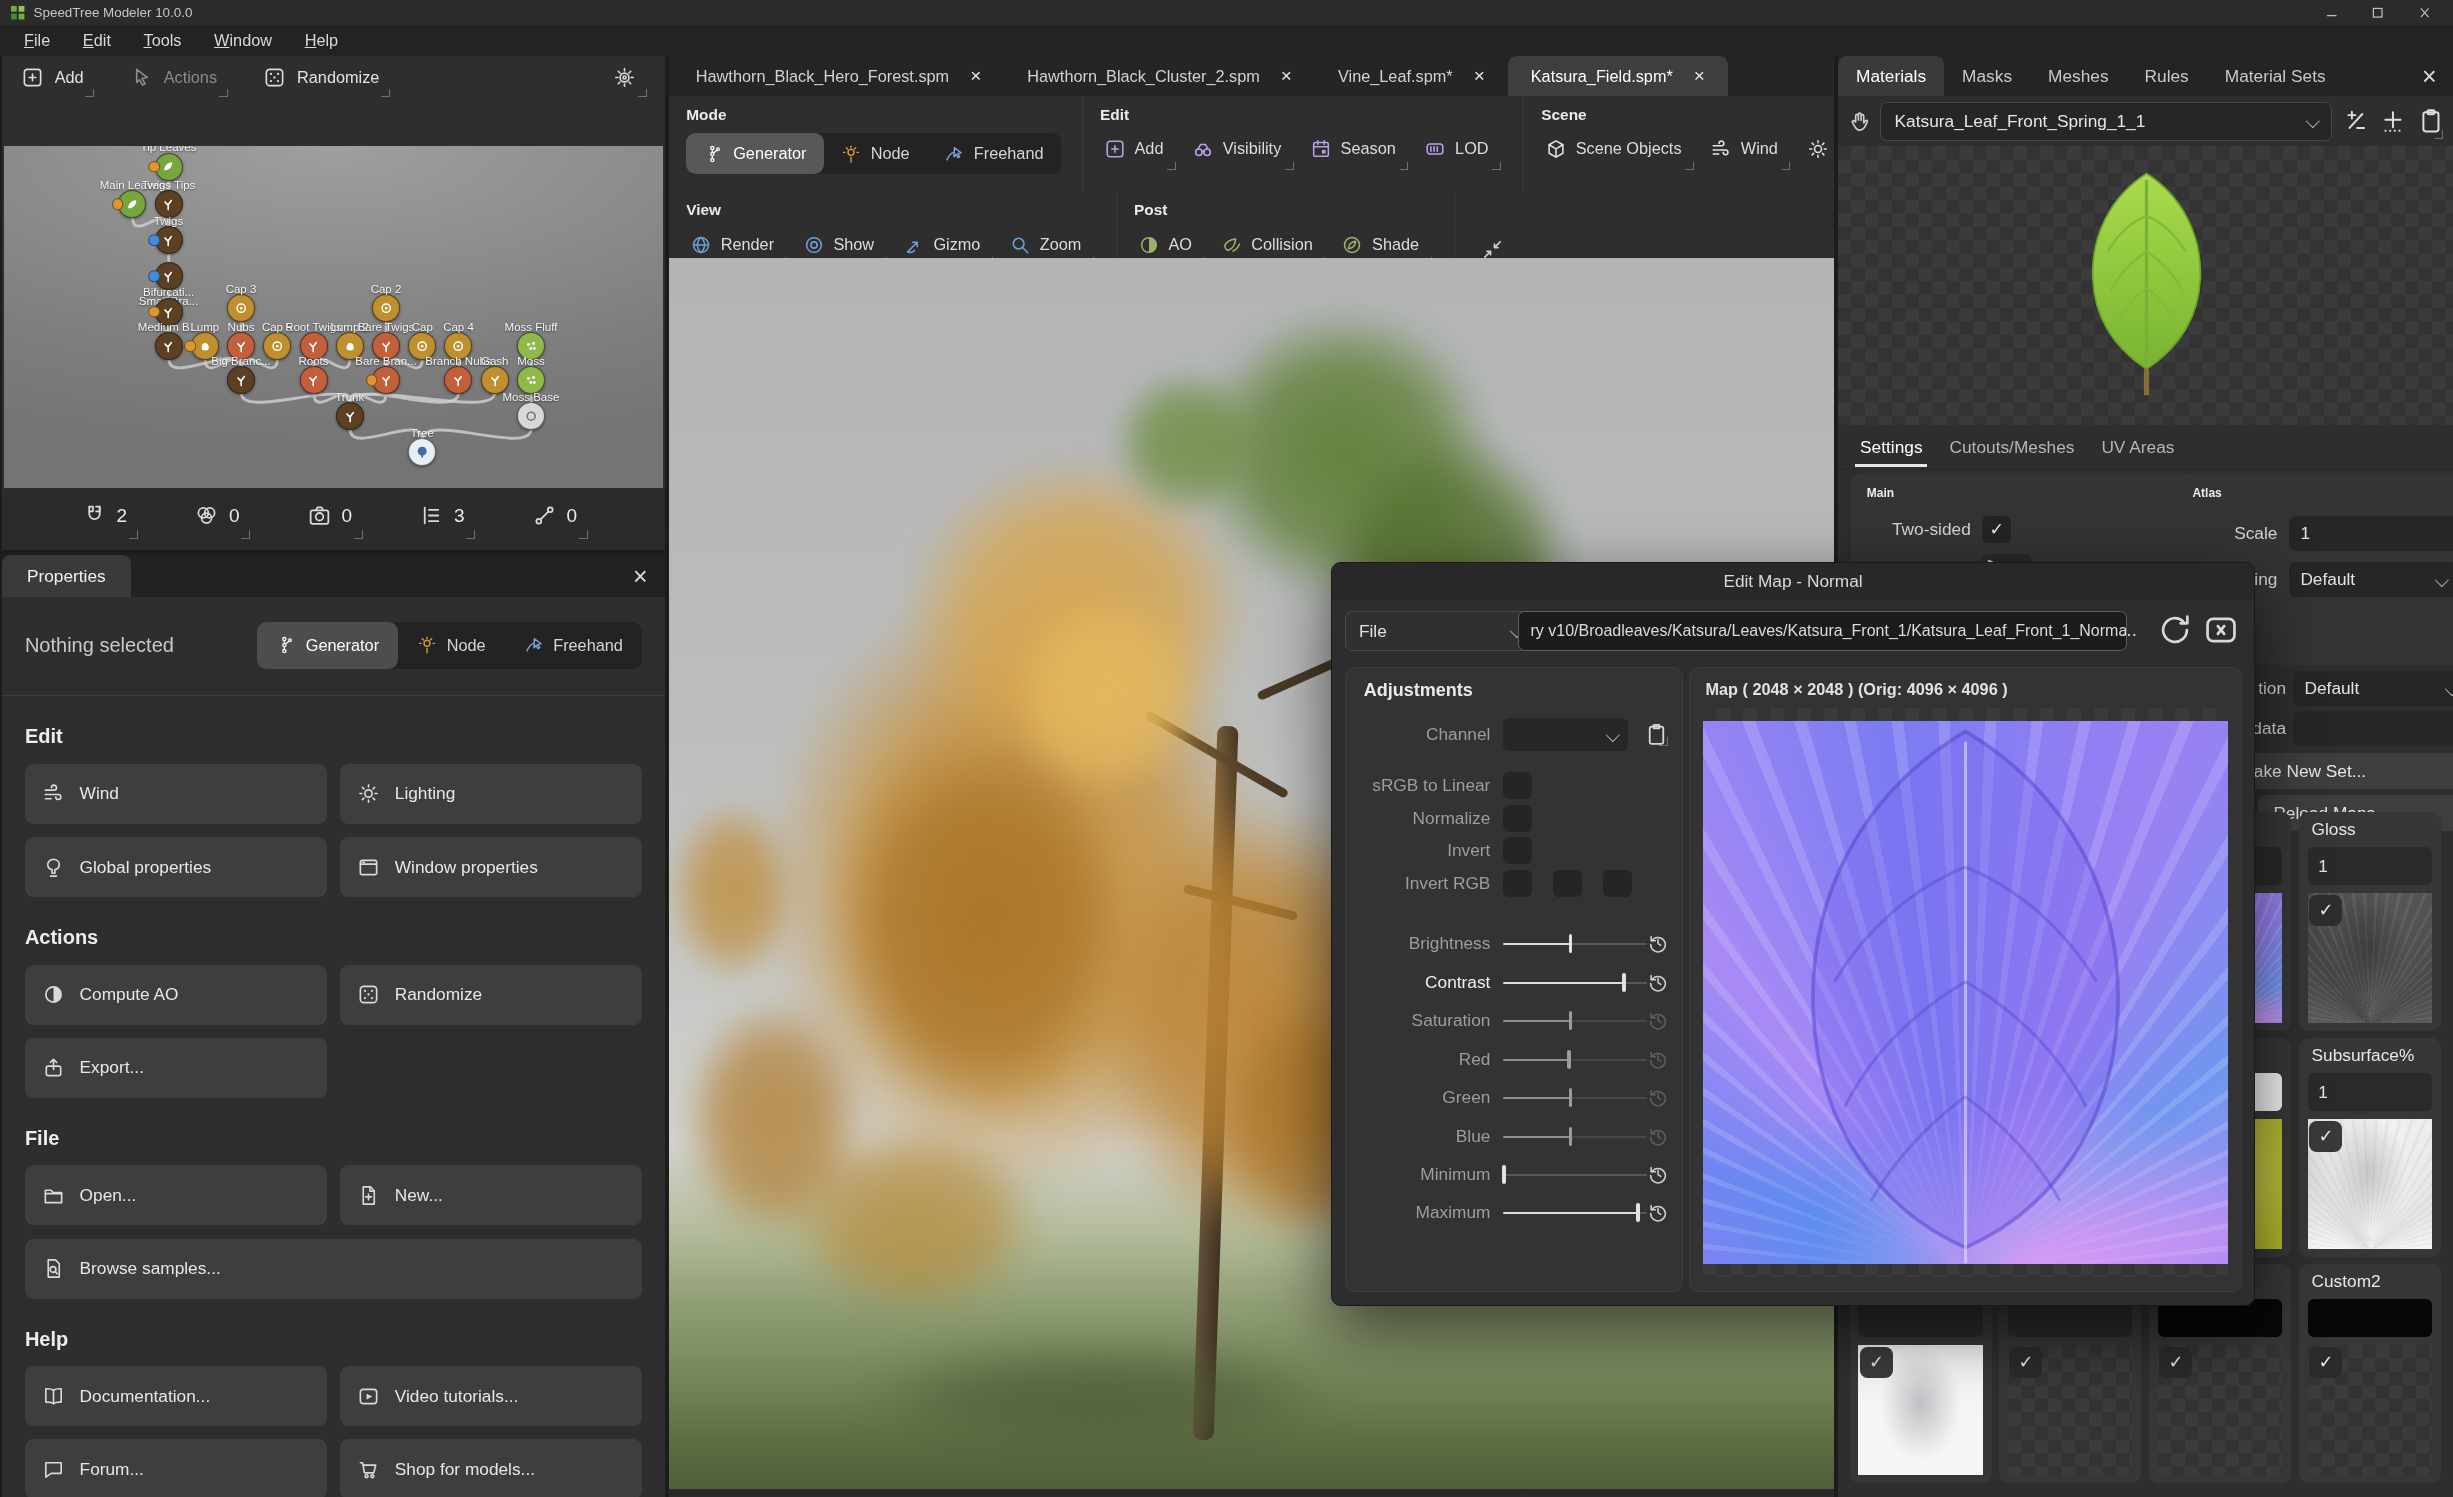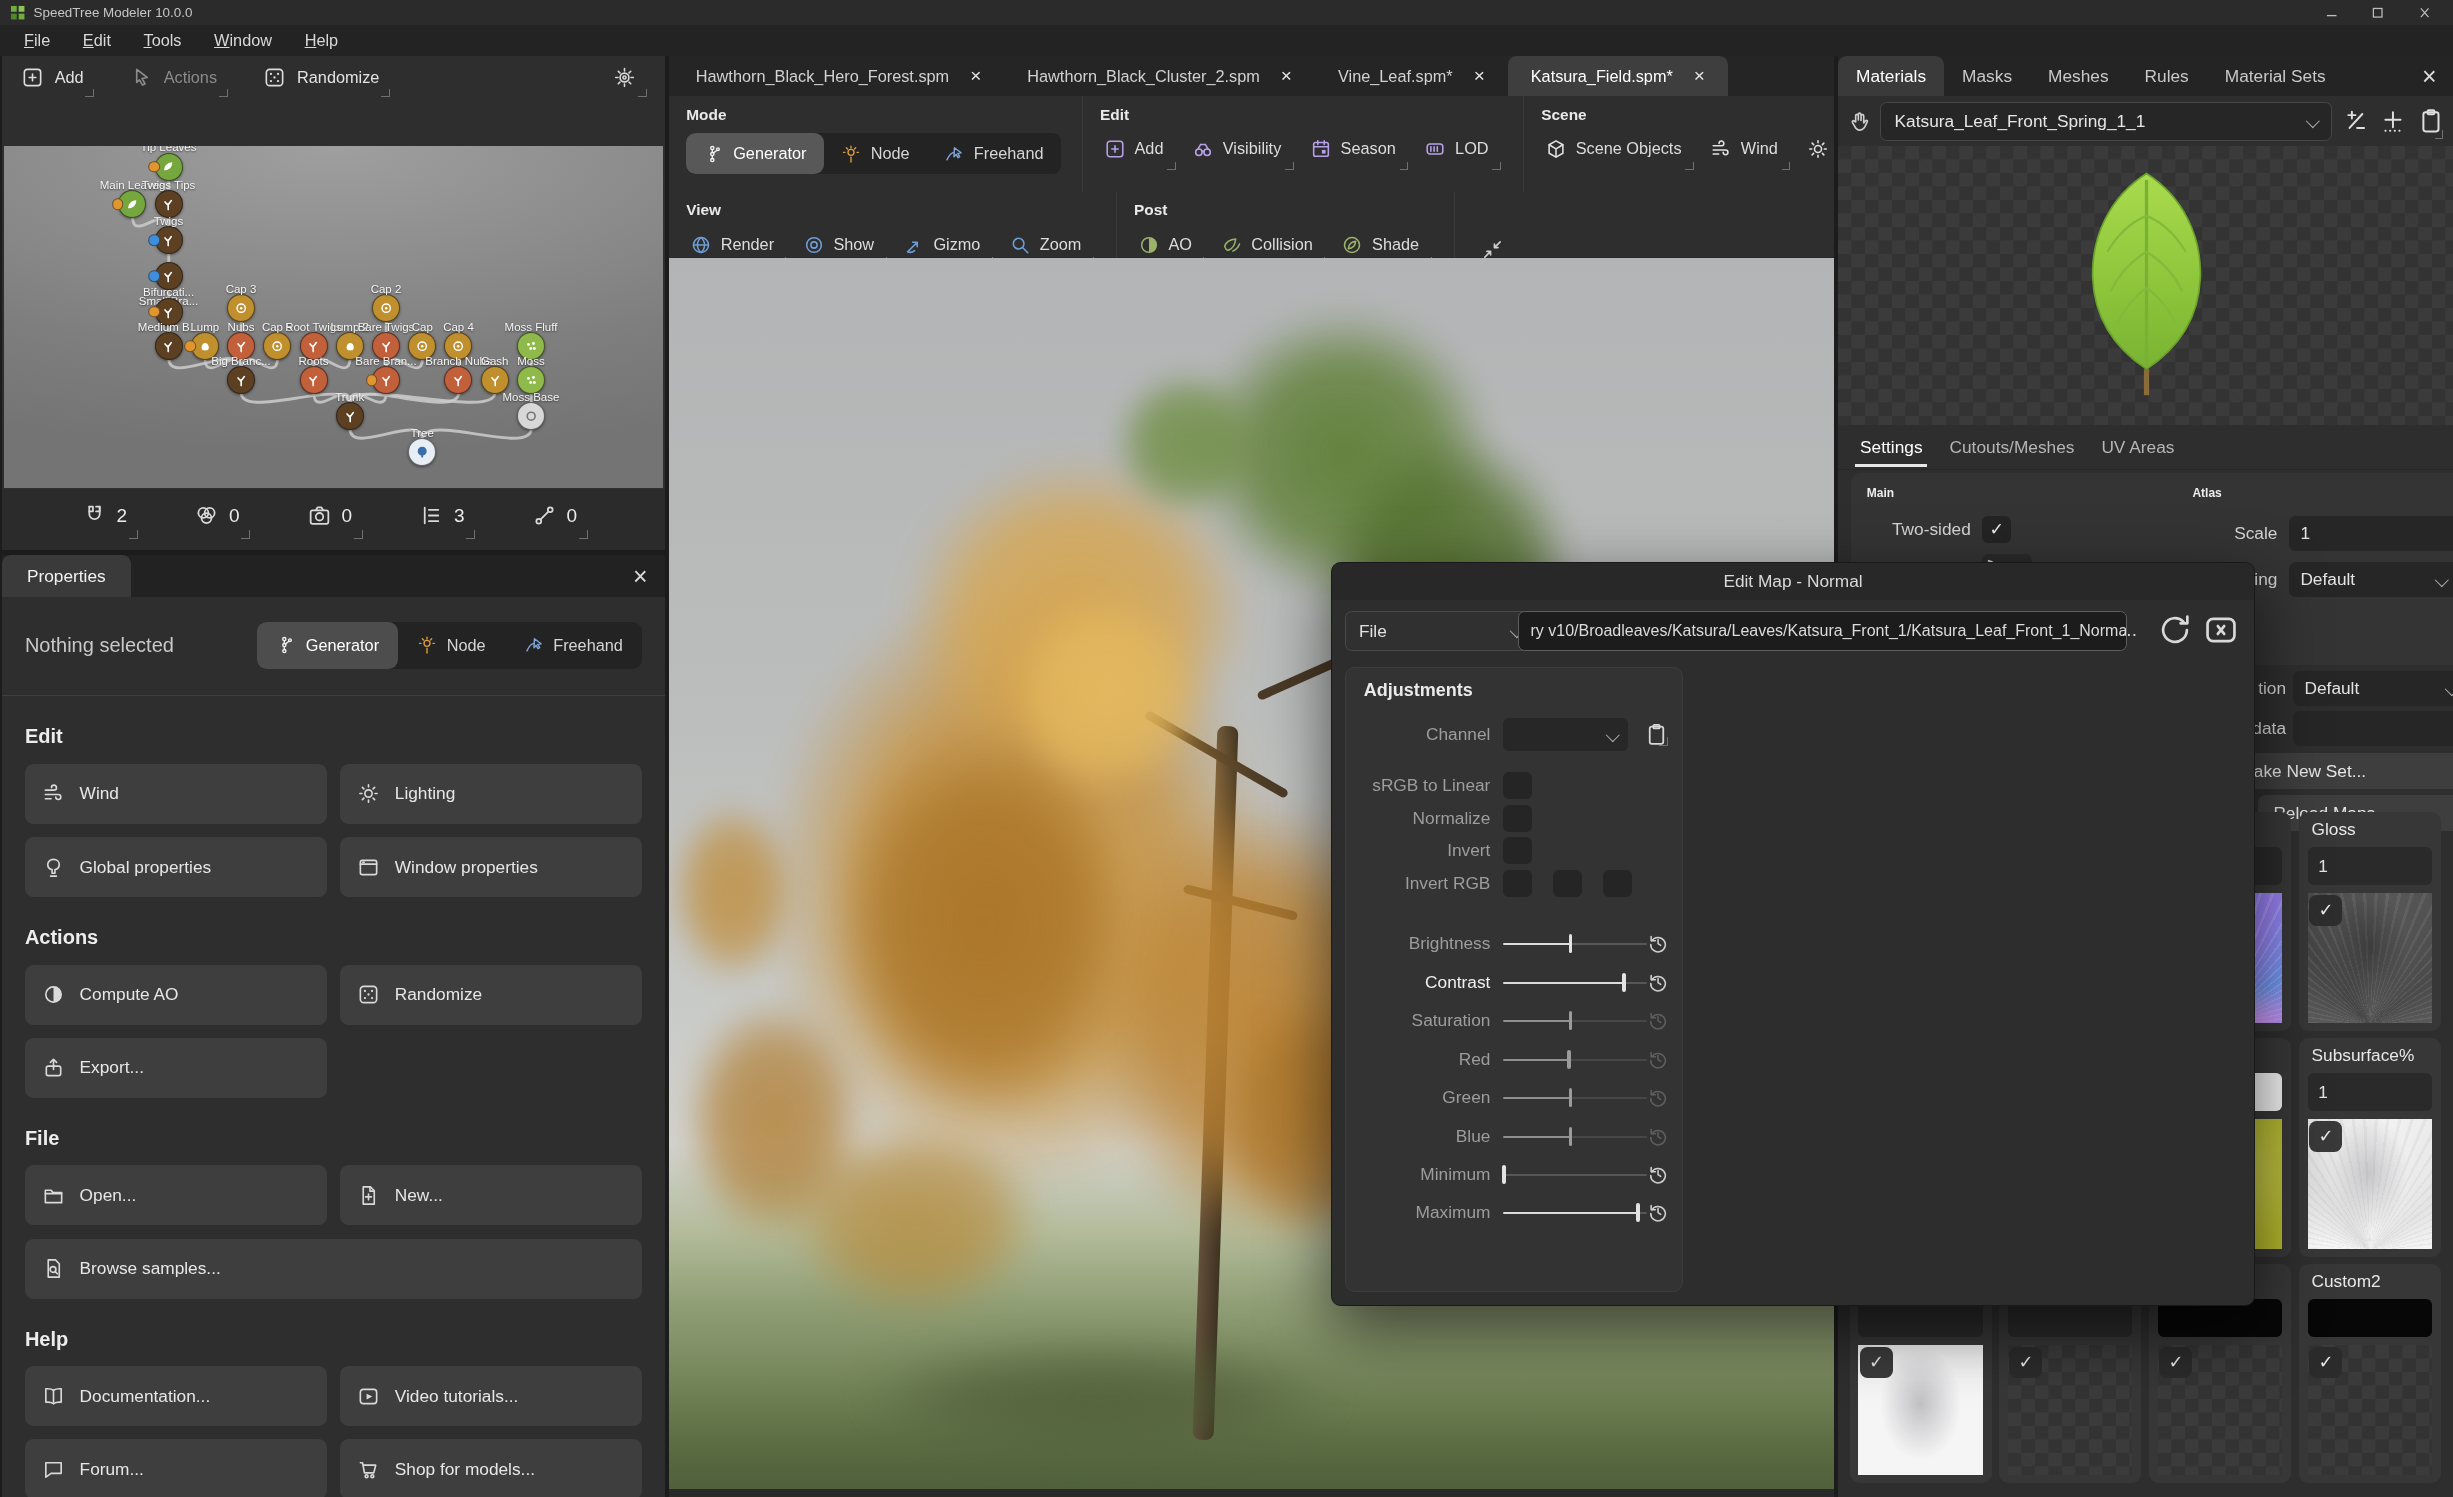--- a/index.html
+++ b/index.html
@@ -1245,16 +1245,28 @@
             <span class="sthumb" style="left: calc(94% - 1.9px); background: rgb(226, 226, 226);"></span>
           </div>
           <span class="hicon" style="color: rgb(207, 207, 207);"><svg viewBox="0 0 24 24" fill="none" stroke="currentColor" stroke-width="1.7" stroke-linecap="round" stroke-linejoin="round">
               <path d="M4.5 4.5v4.6h4.6"></path>
               <path d="M5.3 9.1A7.9 7.9 0 1 1 4.1 13"></path>
               <path d="M12 7.8v4.4l2.9 1.9"></path>
             </svg></span>
         </div>
       </div>
 
+    <div id="map-box">
+      <div id="map-title">Map  ( 2048 × 2048 ) (Orig: 4096 × 4096 )</div>
+      <div id="map-holder" class="checker">
+        <div id="map-img" class="fan-normal">
+          <svg viewBox="0 0 100 104" preserveAspectRatio="none">
+            <path d="M50 2 C30 14 20 34 21 56 C22 78 34 94 50 101 C66 94 78 78 79 56 C80 34 70 14 50 2 Z" fill="rgba(118,98,240,0.30)" stroke="rgba(78,58,200,0.45)" stroke-width="0.7"></path>
+            <path d="M50 4 V104" stroke="rgba(235,228,255,0.55)" stroke-width="0.6"></path>
+            <path d="M50 28 C40 32 31 40 25 50 M50 28 C60 32 69 40 75 50 M50 50 C40 56 32 64 27 74 M50 50 C60 56 68 64 73 74 M50 72 C42 78 36 85 32 92 M50 72 C58 78 64 85 68 92" stroke="rgba(78,58,200,0.35)" stroke-width="0.6" fill="none"></path>
+          </svg>
+        </div>
+      </div>
+    </div>
   </div>
 
 </div>
 
 
 </body></html>

